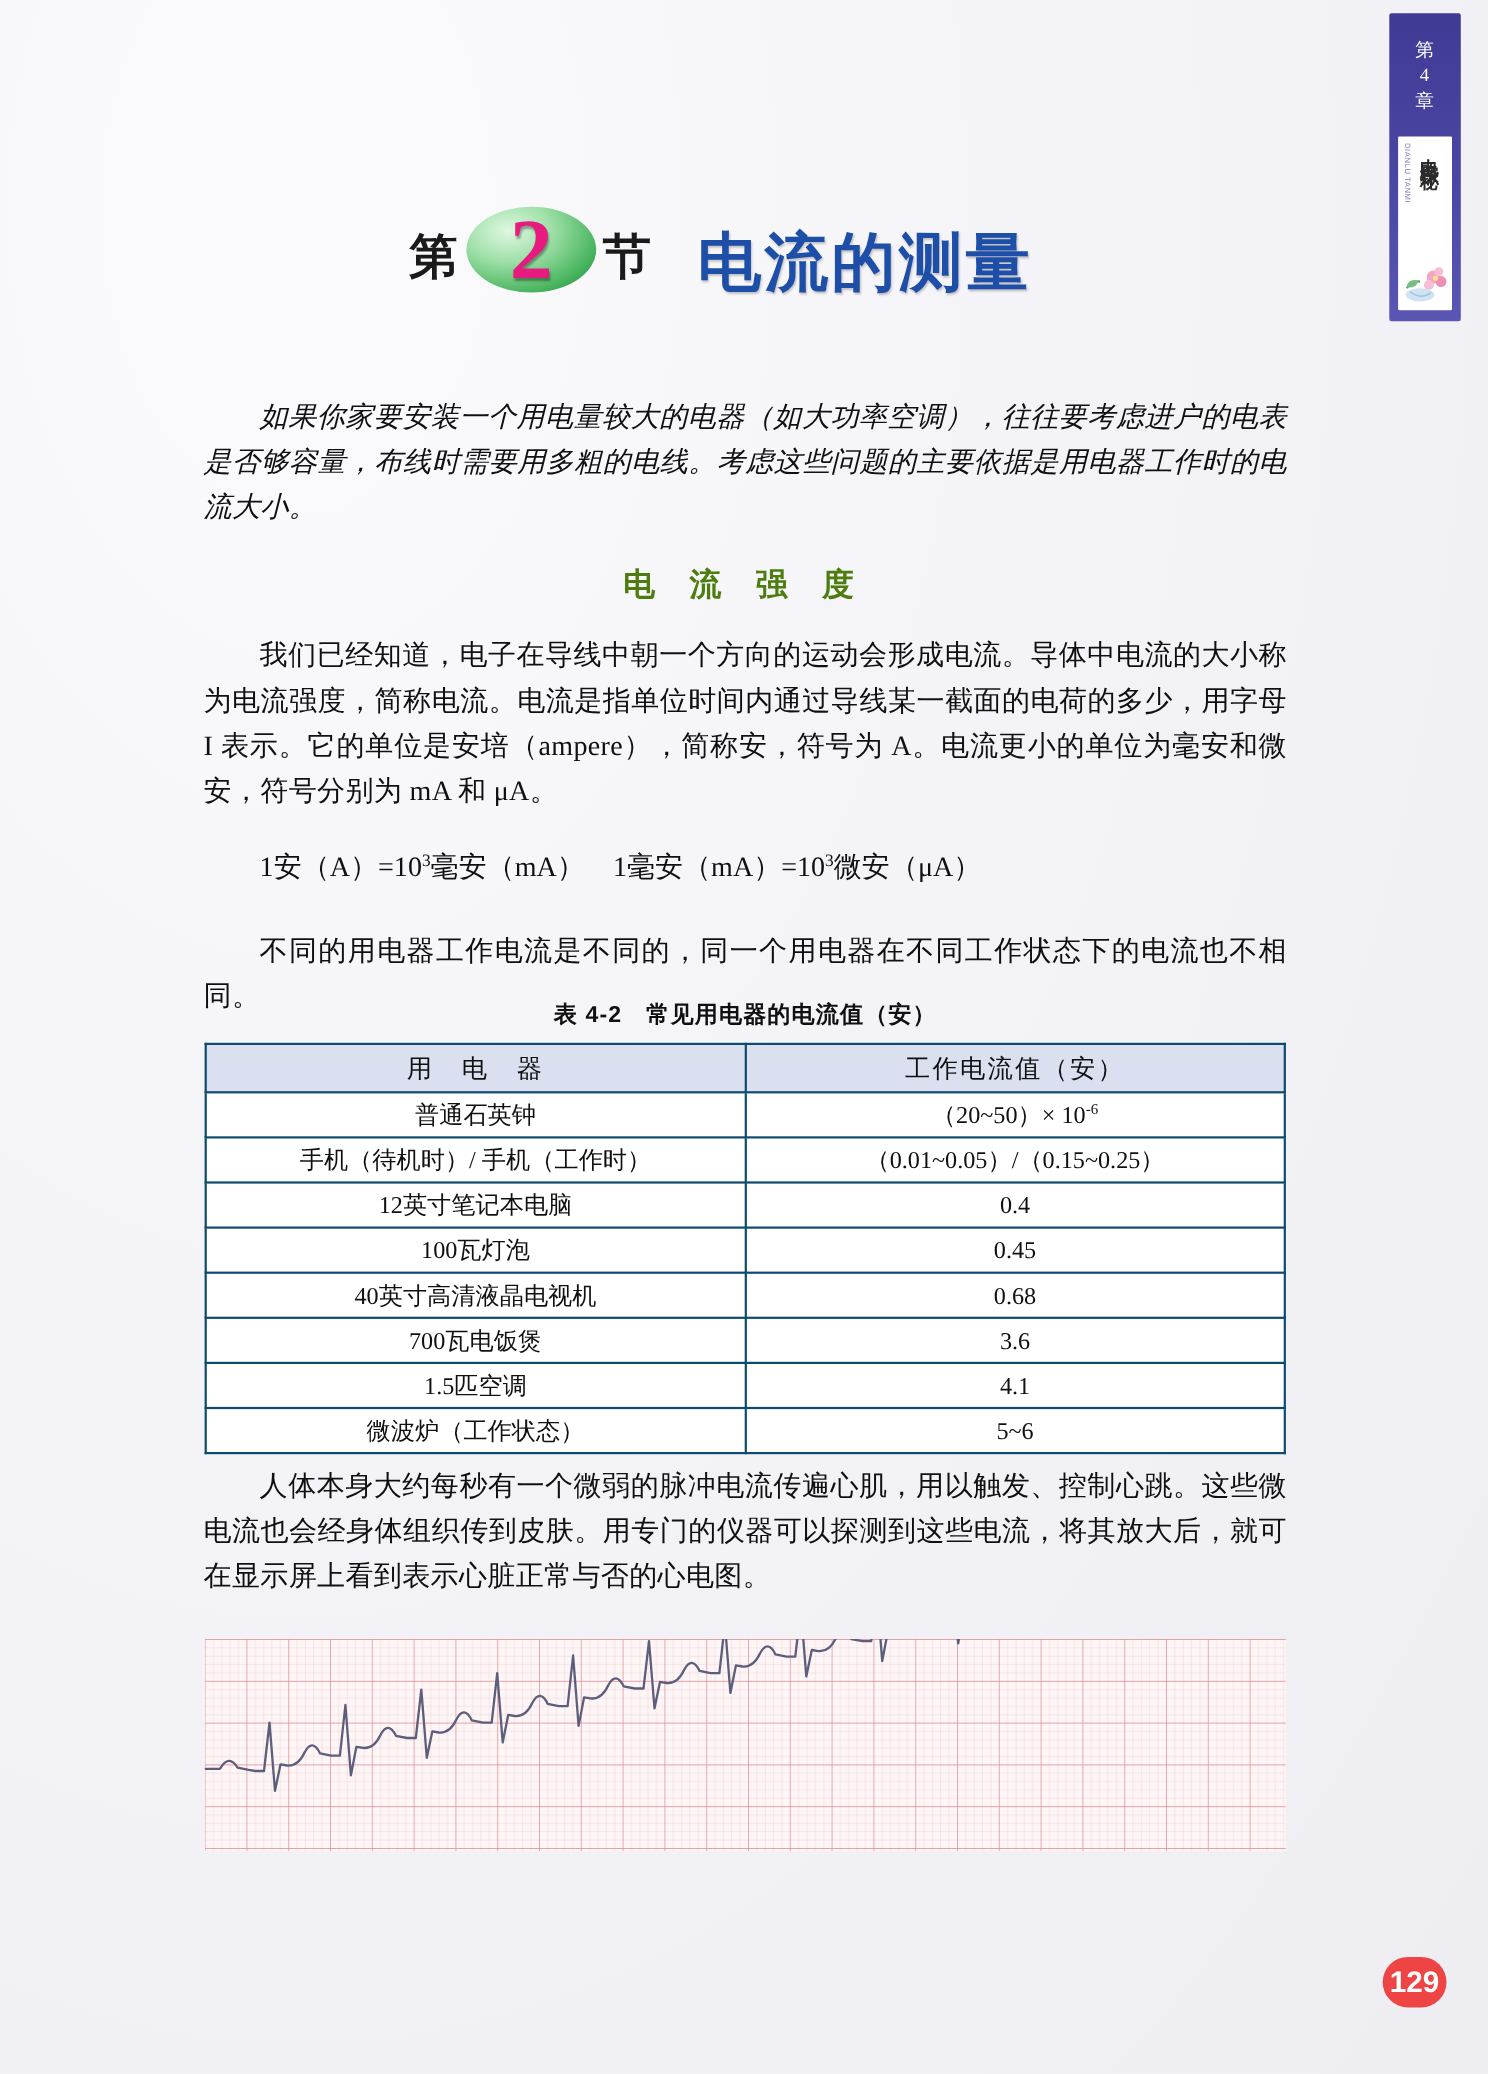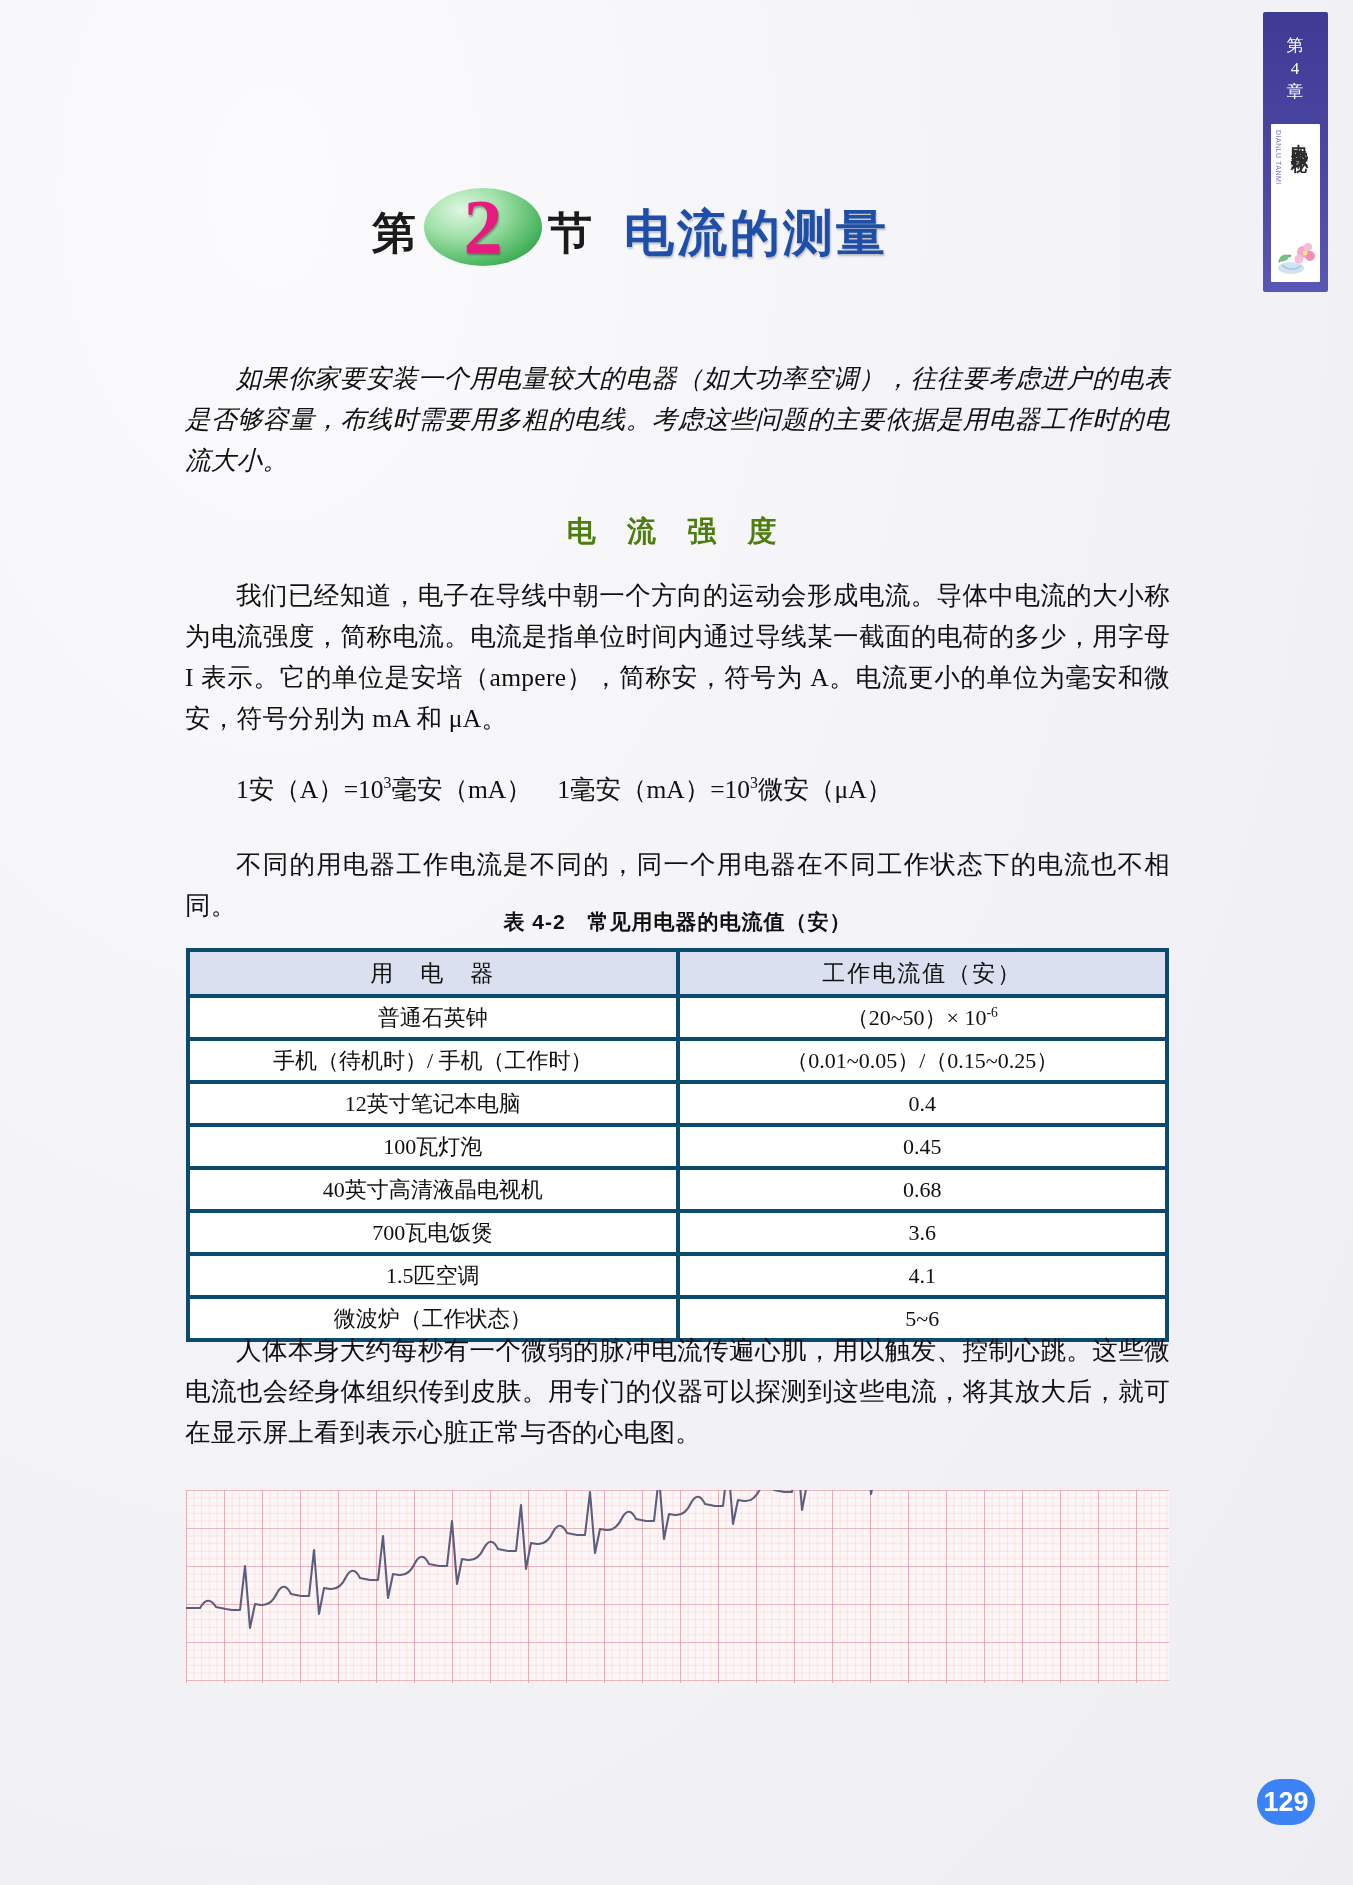--- a/index.html
+++ b/index.html
@@ -131,23 +131,23 @@
   .sec-jie {
     position: absolute;
     left: 176px; top: 22px;
     font-size: 44px;
     font-weight: bold;
     color: #1a1a1a;
     letter-spacing: 2px;
   }
   .sec-title {
     position: absolute;
-    left: 252px;
+    left: 262px;
     top: 18px;
-    font-size: 50px;
+    font-size: 58px;
     font-weight: bold;
     color: #1d4ea8;
     letter-spacing: 3px;
     text-shadow: 1px 2px 2px rgba(0,0,0,0.22);
   }
 
   
   .para {
     position: absolute;
     font-size: 25.5px;
@@ -196,21 +196,21 @@
   table.currents {
     position: absolute;
     left: 186px;
     top: 948px;
     width: 983px;
     border-collapse: collapse;
     background: #ffffff;
     font-size: 22px;
   }
   table.currents th, table.currents td {
-    border: 4px solid #0c4a6e;
+    border: 2px solid #0c4a6e;
     text-align: center;
     height: 39px;
     font-weight: normal;
     padding: 0 4px;
   }
   table.currents thead th {
     background: #dbe0f0;
     font-size: 23px;
     letter-spacing: 2px;
     height: 42px;
@@ -243,21 +243,21 @@
     letter-spacing: 1px;
   }
 
   
   .page-num {
     position: absolute;
     right: 38px;
     bottom: 60px;
     width: 58px;
     height: 46px;
-    background: #3b82f6;
+    background: #ef4444;
     border-radius: 23px;
     color: #ffffff;
     font-size: 27px;
     font-weight: bold;
     text-align: center;
     line-height: 46px;
     font-family: "Liberation Sans", sans-serif;
   }
 </style>
 </head>

